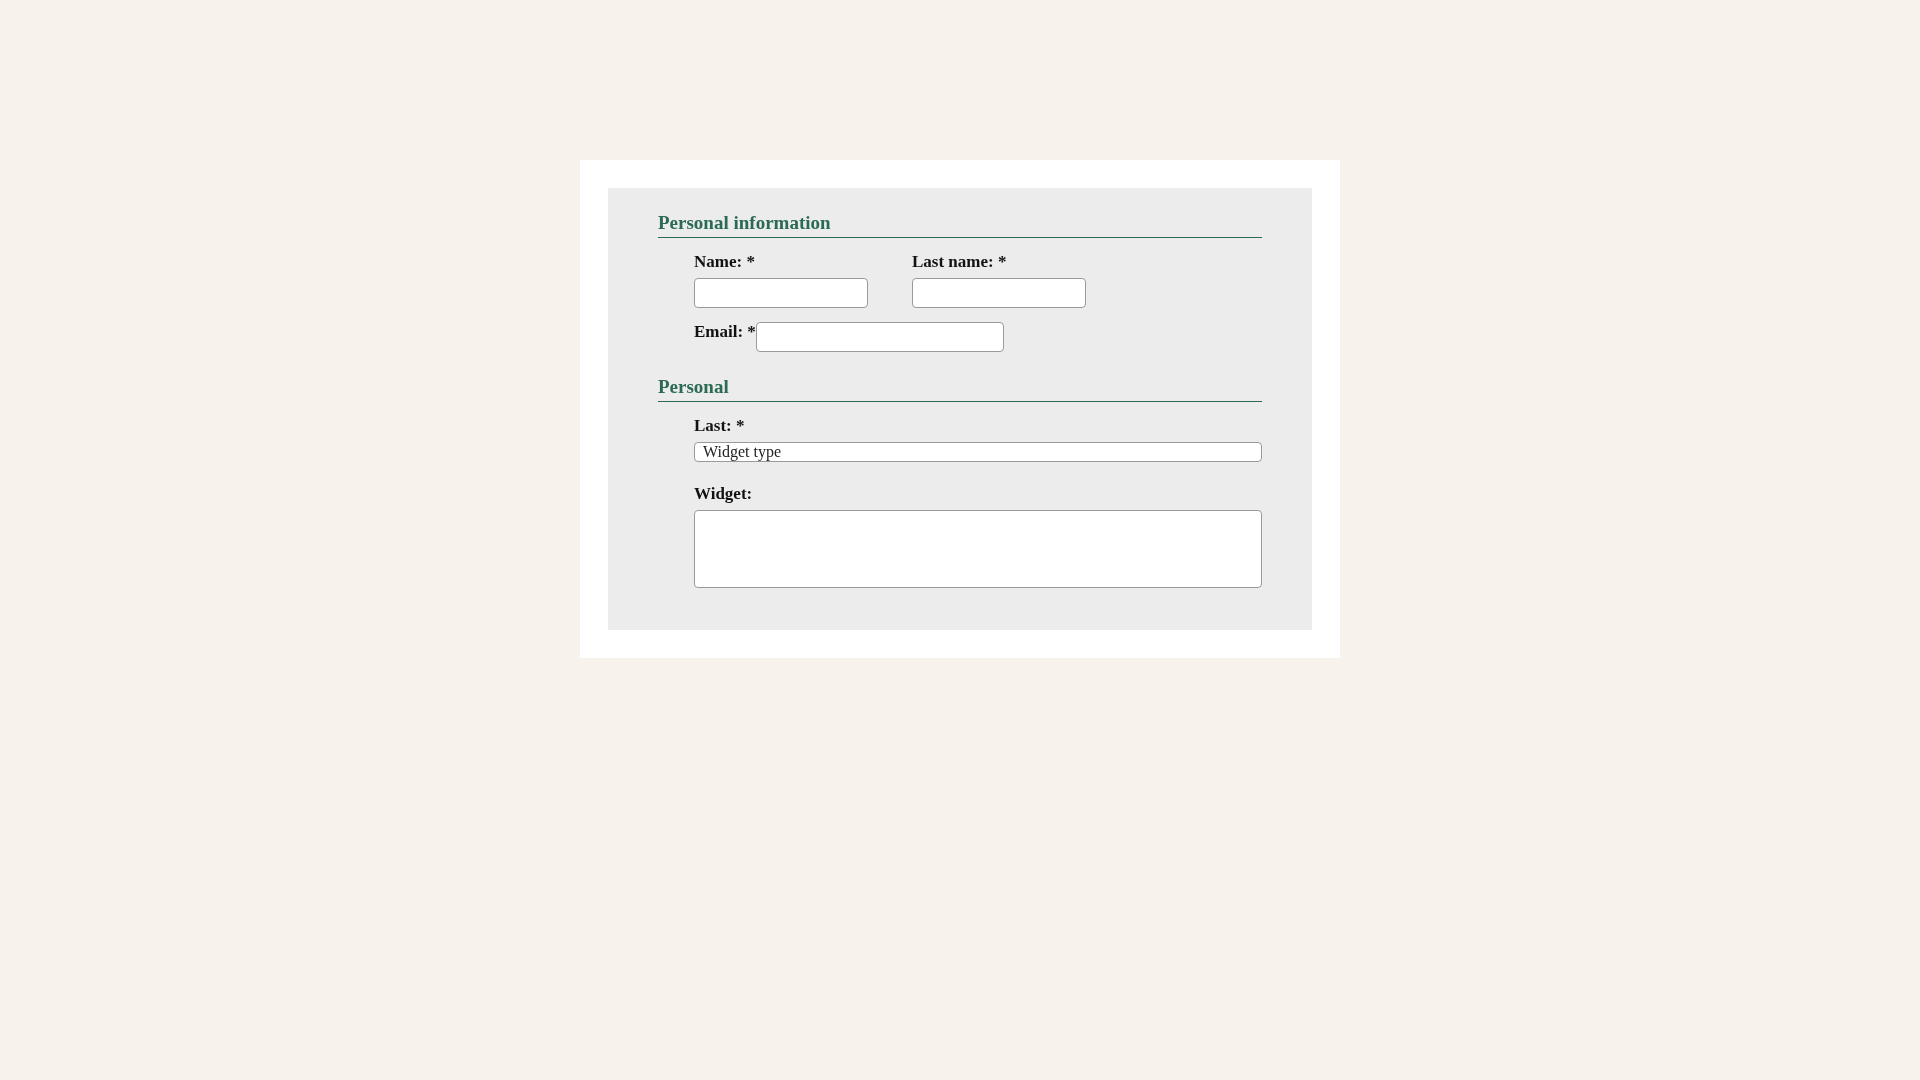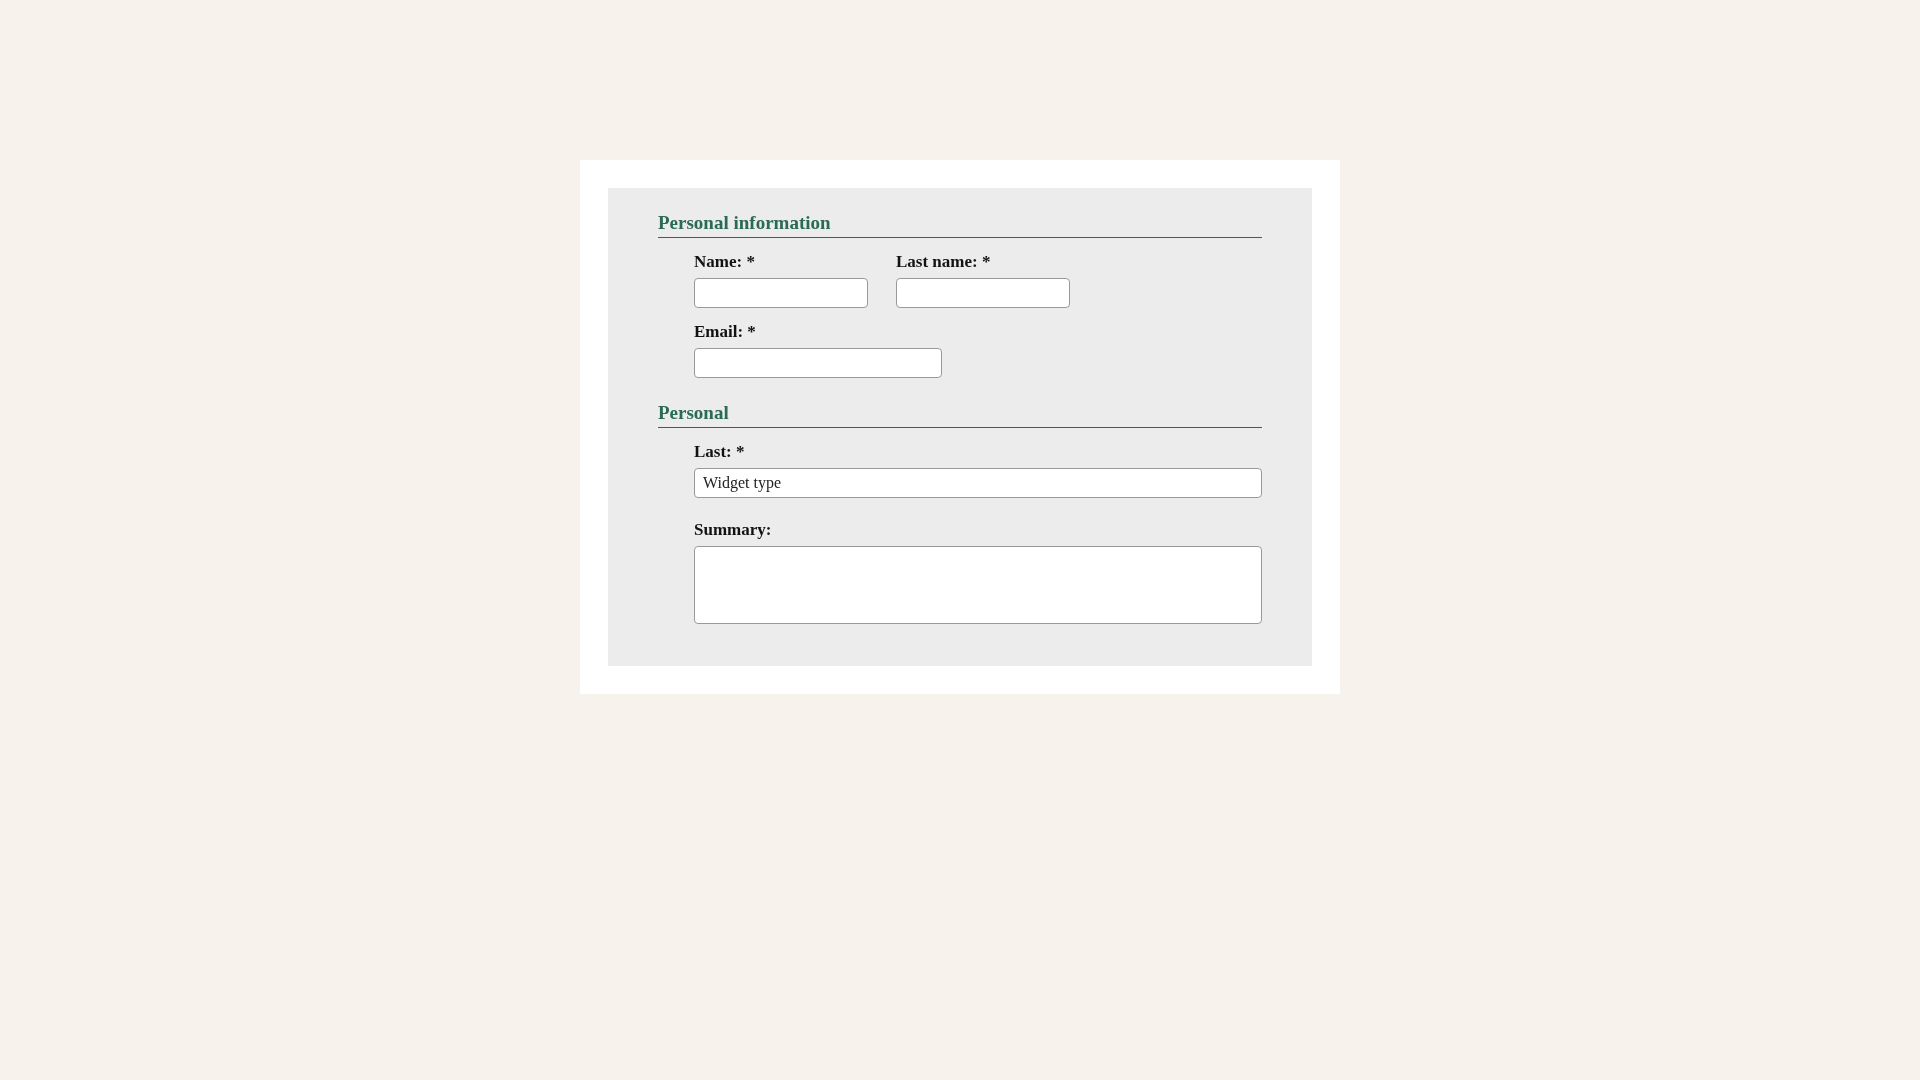--- a/index.html
+++ b/index.html
@@ -36,33 +36,33 @@
       padding-bottom: 3px;
       border-bottom: 1px solid #2b6a53;
       margin-bottom: 14px;
       margin-top: 6px;
     }
     .section-title.second {
       margin-top: 24px;
     }
     .fields-row {
       display: flex;
-      gap: 28px;
+      gap: 44px;
       padding-left: 36px;
       margin-bottom: 14px;
     }
     .field-col {
       display: flex;
       flex-direction: column;
     }
     .field-full {
       padding-left: 36px;
       margin-bottom: 14px;
       display: flex;
-      flex-direction: column;
+      flex-direction: row;
     }
     label {
       font-size: 17px;
       font-weight: bold;
       color: #121212;
       margin-bottom: 6px;
     }
     .required::after {
       content: " *";
       font-weight: bold;
@@ -83,21 +83,21 @@
     .input-lastname {
       width: 174px;
       height: 30px;
     }
     .input-email {
       width: 248px;
       height: 30px;
     }
     .input-title {
       width: 100%;
-      height: 30px;
+      height: 20px;
     }
     .input-summary {
       width: 100%;
       height: 78px;
       resize: none;
     }
     .field-full-wide {
       padding-left: 36px;
       padding-right: 0;
       display: flex;
@@ -133,18 +133,18 @@
     </div>
 
     <div class="section-title second">Personal</div>
 
     <div class="field-full-wide">
       <label class="required">Last:</label>
       <input type="text" class="input-title" value="Widget type" style="">
     </div>
 
     <div class="field-full-wide extra-top">
-      <label>Summary:</label>
+      <label>Widget:</label>
       <textarea class="input-summary" style=""></textarea>
     </div>
 
   </div>
 </div>
 
 </body></html>

